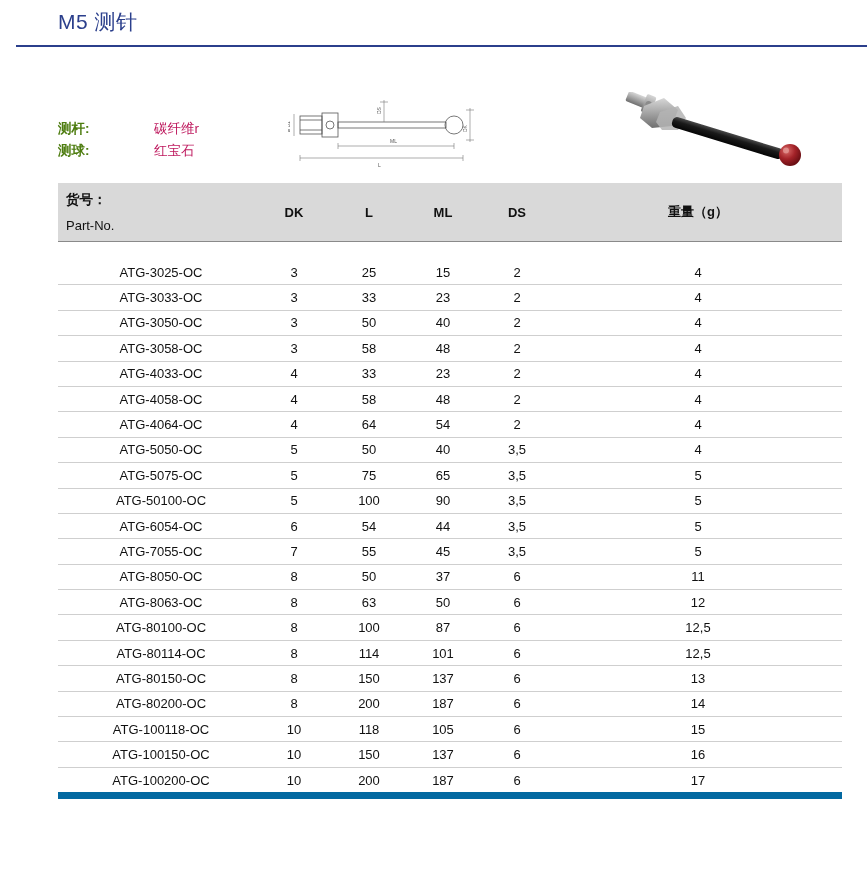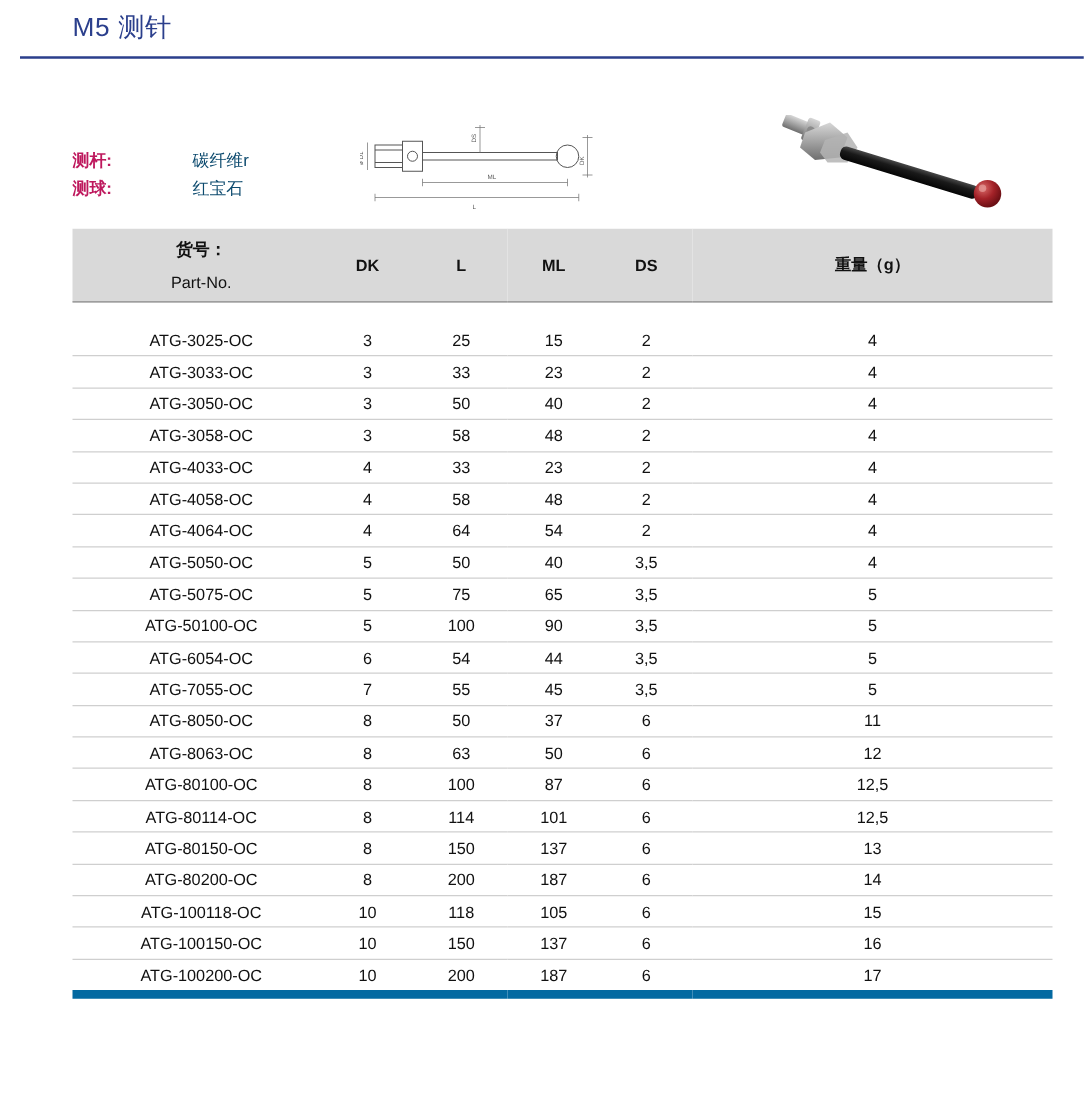--- a/index.html
+++ b/index.html
@@ -46,24 +46,24 @@
     top: 118px;
     font-size: 13.5px;
     line-height: 22px;
   }
   .spec-row {
     display: flex;
   }
   .spec-label {
     width: 96px;
     font-weight: bold;
+    color: #4d7c0f;
+  }
+  .spec-value {
     color: #be185d;
-  }
-  .spec-value {
-    color: #0c4a6e;
   }
   
   .drawing {
     position: absolute;
     left: 272px;
     top: 92px;
     width: 230px;
     height: 80px;
   }
   .drawing svg { display: block; }
@@ -97,21 +97,21 @@
     color: #111;
   }
   .hdr-cell {
     height: 58px;
     display: flex;
     flex-direction: column;
     justify-content: center;
     align-items: center;
   }
   .hdr-partno {
-    align-items: center;
+    align-items: flex-start;
     padding-left: 8px;
     gap: 9px;
   }
   .hdr-partno .l1 { font-weight: bold; font-size: 13.5px; }
   .hdr-partno .l2 { font-weight: normal; font-size: 13px; }
   table.parts tbody td {
     height: 24.4px;
     text-align: center;
     border-bottom: 1px solid #cfcfcf;
     color: #111;

